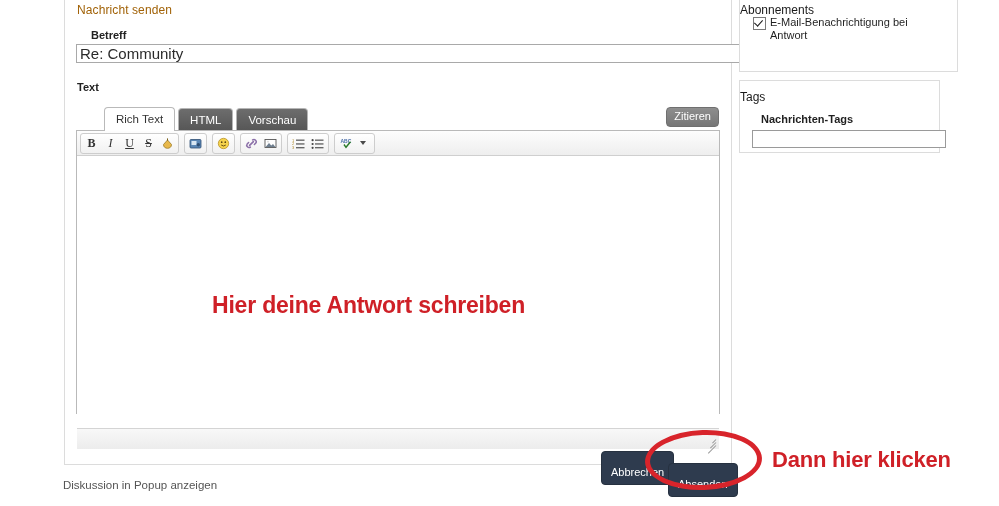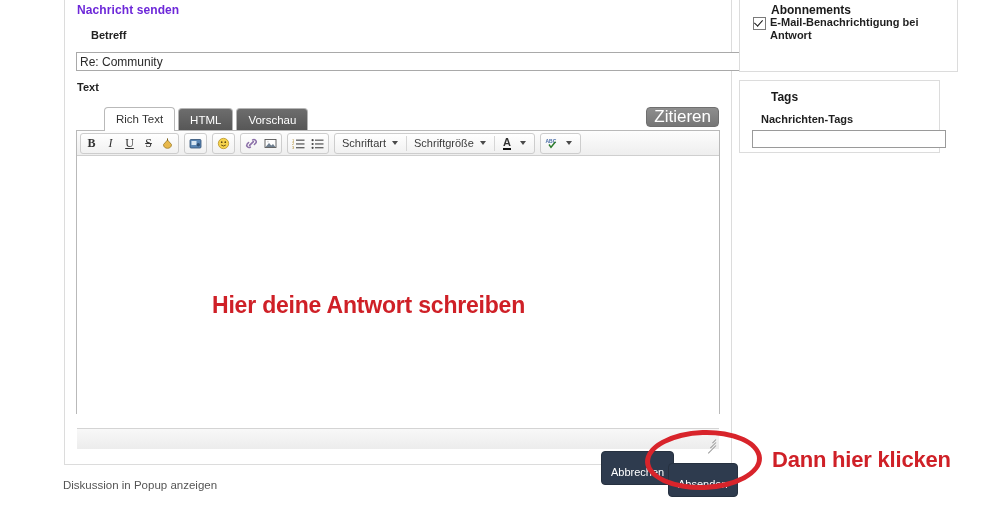--- a/index.html
+++ b/index.html
@@ -28,47 +28,46 @@
     border: 1px solid #dcdcdc;
     border-top: none;
     background: #ffffff;
     box-sizing: border-box;
   }
   .panel-title {
     position: absolute;
     left: 12px;
     top: 13px;
     font-size: 12px;
-    font-weight: bold;
-    color: #6d28d9;
+    font-weight: normal;
+    color: #a16207;
     letter-spacing: 0.1px;
   }
   .field-label {
     font-size: 11px;
     font-weight: bold;
     color: #222;
   }
   .lbl-betreff { position: absolute; left: 26px; top: 39px; }
   .lbl-text    { position: absolute; left: 12px; top: 91px; }
 
   .subject-input {
     position: absolute;
     left: 11px;
     top: 54px;
     width: 732px;
     height: 19px;
     border: 1px solid #a9a9a9;
     background: #fff;
     font-family: "Liberation Sans", sans-serif;
-    font-size: 12px;
+    font-size: 15px;
     color: #2a2a2a;
     padding: 0 3px;
     box-sizing: border-box;
     outline: none;
-    margin-top: 8px;
   }
 
   
   .tabs {
     position: absolute;
     left: 11px;
     top: 117px;
     display: flex;
     align-items: flex-end;
     height: 24px;
@@ -93,21 +92,21 @@
     border-color: #b9b9b9;
     padding-bottom: 5px;
     position: relative;
     z-index: 3;
   }
 
   .btn-zitieren {
     position: absolute;
     right: 12px;
     top: 117px;
-    font-size: 17px;
+    font-size: 11px;
     color: #ffffff;
     background: linear-gradient(#8e8e8e, #767676);
     border: 1px solid #6f6f6f;
     border-radius: 4px;
     padding: 2px 7px 3px 7px;
     line-height: 13px;
     cursor: pointer;
     user-select: none;
   }
 
@@ -265,24 +264,24 @@
     left: 739px;
     border: 1px solid #dcdcdc;
     background: #ffffff;
     box-sizing: border-box;
   }
   #panel-abonnements { top: -10px; width: 219px; height: 82px; border-top: none; }
   #panel-tags        { top: 80px; width: 201px; height: 73px; }
 
   .side-title {
     position: absolute;
-    left: 31px;
+    left: 0;
     top: 13px;
     font-size: 12px;
-    font-weight: bold;
+    font-weight: normal;
     color: #1a1a1a;
   }
   #panel-tags .side-title { top: 9px; }
 
   .checkbox-row {
     position: absolute;
     left: 13px;
     top: 26px;
     width: 190px;
     display: flex;
@@ -305,21 +304,21 @@
     left: 2px;
     top: 0px;
     width: 4px;
     height: 7px;
     border: solid #1a1a1a;
     border-width: 0 1.6px 1.6px 0;
     transform: rotate(42deg);
   }
   .cb-label {
     font-size: 11px;
-    font-weight: bold;
+    font-weight: normal;
     color: #1f1f1f;
     line-height: 13px;
   }
 
   .tags-label {
     position: absolute;
     left: 13px;
     top: 32px;
     font-size: 11px;
     font-weight: bold;
@@ -436,32 +435,20 @@
               <circle cx="1.6" cy="3.2" r="1.1" fill="#444"></circle>
               <circle cx="1.6" cy="7" r="1.1" fill="#444"></circle>
               <circle cx="1.6" cy="10.8" r="1.1" fill="#444"></circle>
               <rect x="4" y="2.6" width="8.5" height="1.1" fill="#444"></rect>
               <rect x="4" y="6.4" width="8.5" height="1.1" fill="#444"></rect>
               <rect x="4" y="10.2" width="8.5" height="1.1" fill="#444"></rect>
             </svg>
           </div>
         </div>
 
-        <div class="tb-group">
-          <div class="tb-label">Schriftart</div>
-          <div class="caret"></div>
-          <div class="sep-v"></div>
-          <div class="tb-label">Schriftgröße</div>
-          <div class="caret"></div>
-          <div class="sep-v"></div>
-          <div class="tb-btn wide">
-            <span style="font-weight:bold;font-size:11px;border-bottom:2px solid #111;line-height:11px;">A</span>
-          </div>
-          <div class="caret"></div>
-        </div>
 
         <div class="tb-group">
           <div class="tb-btn wide">
             <svg class="icon-svg" width="15" height="13" viewBox="0 0 15 13">
               <text x="0.5" y="6" font-size="5" fill="#4b6ea8" font-family="sans-serif" font-weight="bold">ABC</text>
               <path d="M4 7.5 L6 10.3 L10.5 4.8" stroke="#2a7a2a" stroke-width="1.4" fill="none"></path>
             </svg>
           </div>
           <div class="caret"></div>
         </div>

